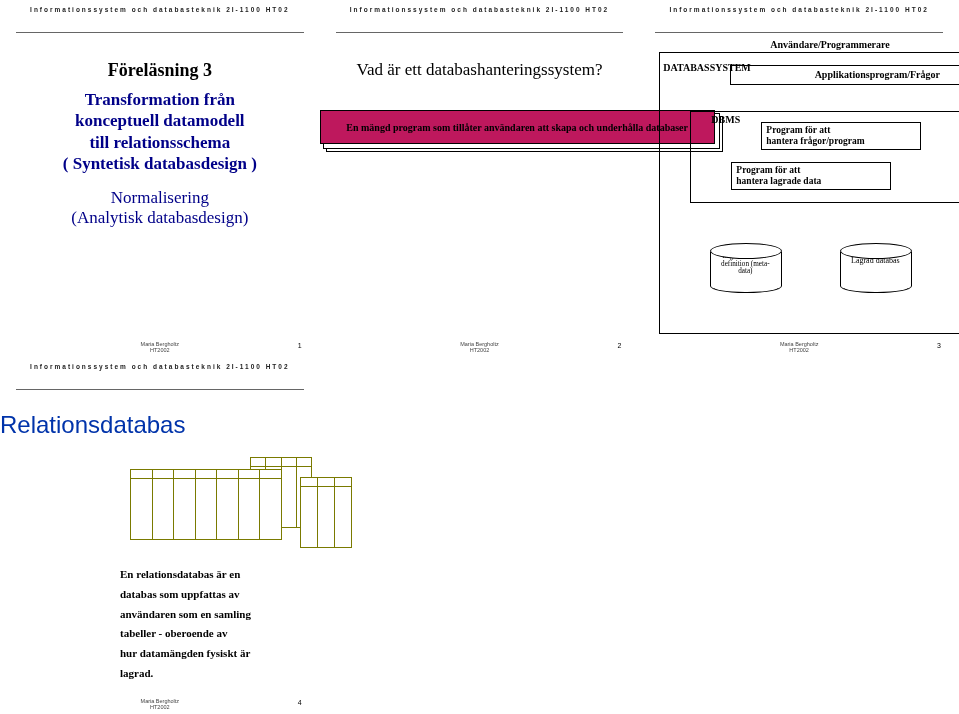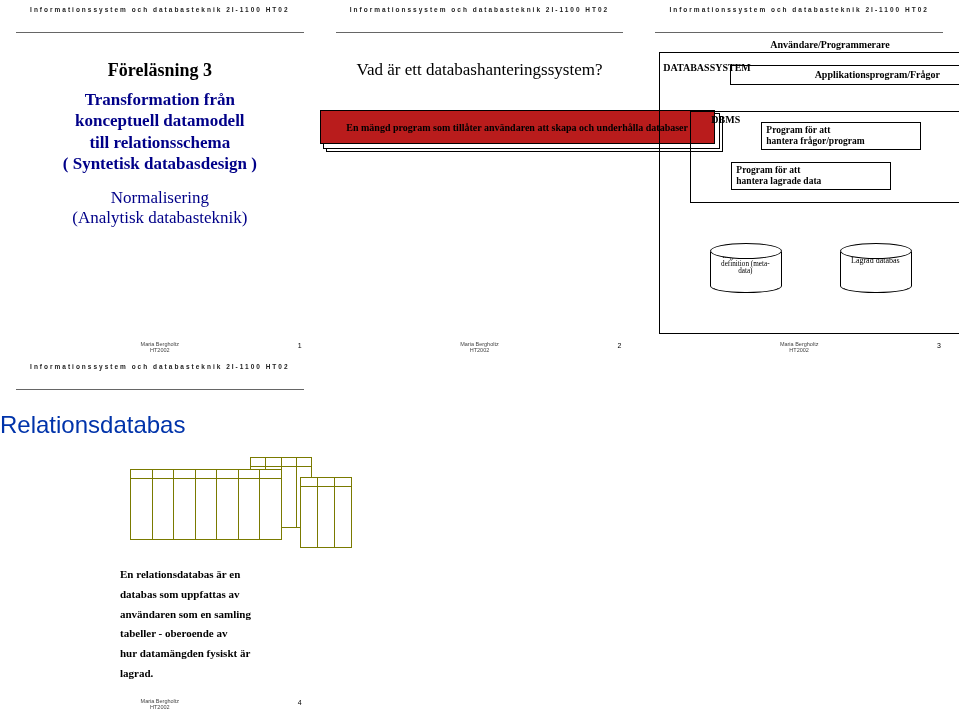--- a/index.html
+++ b/index.html
@@ -113,21 +113,21 @@
   .s2-shadow0 {
     position: absolute;
     top: 3px; left: 3px;
     width: 395px; height: 34px;
     background: #fff;
     border: 1px solid #000;
   }
   .s2-box {
     position: relative;
     width: 395px; height: 34px;
-    background: #b91c1c;
+    background: #be185d;
     border: 1px solid #000;
     display: flex;
     align-items: center;
     justify-content: center;
     font-family: "Times New Roman", serif;
     font-weight: bold;
     font-size: 10px;
     padding: 0 6px;
     box-sizing: border-box;
   }
@@ -308,21 +308,21 @@
     <div class="s1-content">
       <div class="s1-title">Föreläsning 3</div>
       <div class="s1-sub">
         <span>Transformation från</span><br>
         <span>konceptuell datamodell</span><br>
         <span>till relationsschema</span><br>
         <span>( Syntetisk databasdesign )</span>
       </div>
       <div class="s1-extra">
         <span>Normalisering</span><br>
-        <span>(Analytisk databasteknik)</span>
+        <span>(Analytisk databasdesign)</span>
       </div>
     </div>
     <div class="sfooter">
       <span>Maria Bergholtz</span><br>
       <span>HT2002</span>
     </div>
     <div class="slidenum">1</div>
   </div>
 
   <div class="slide">

